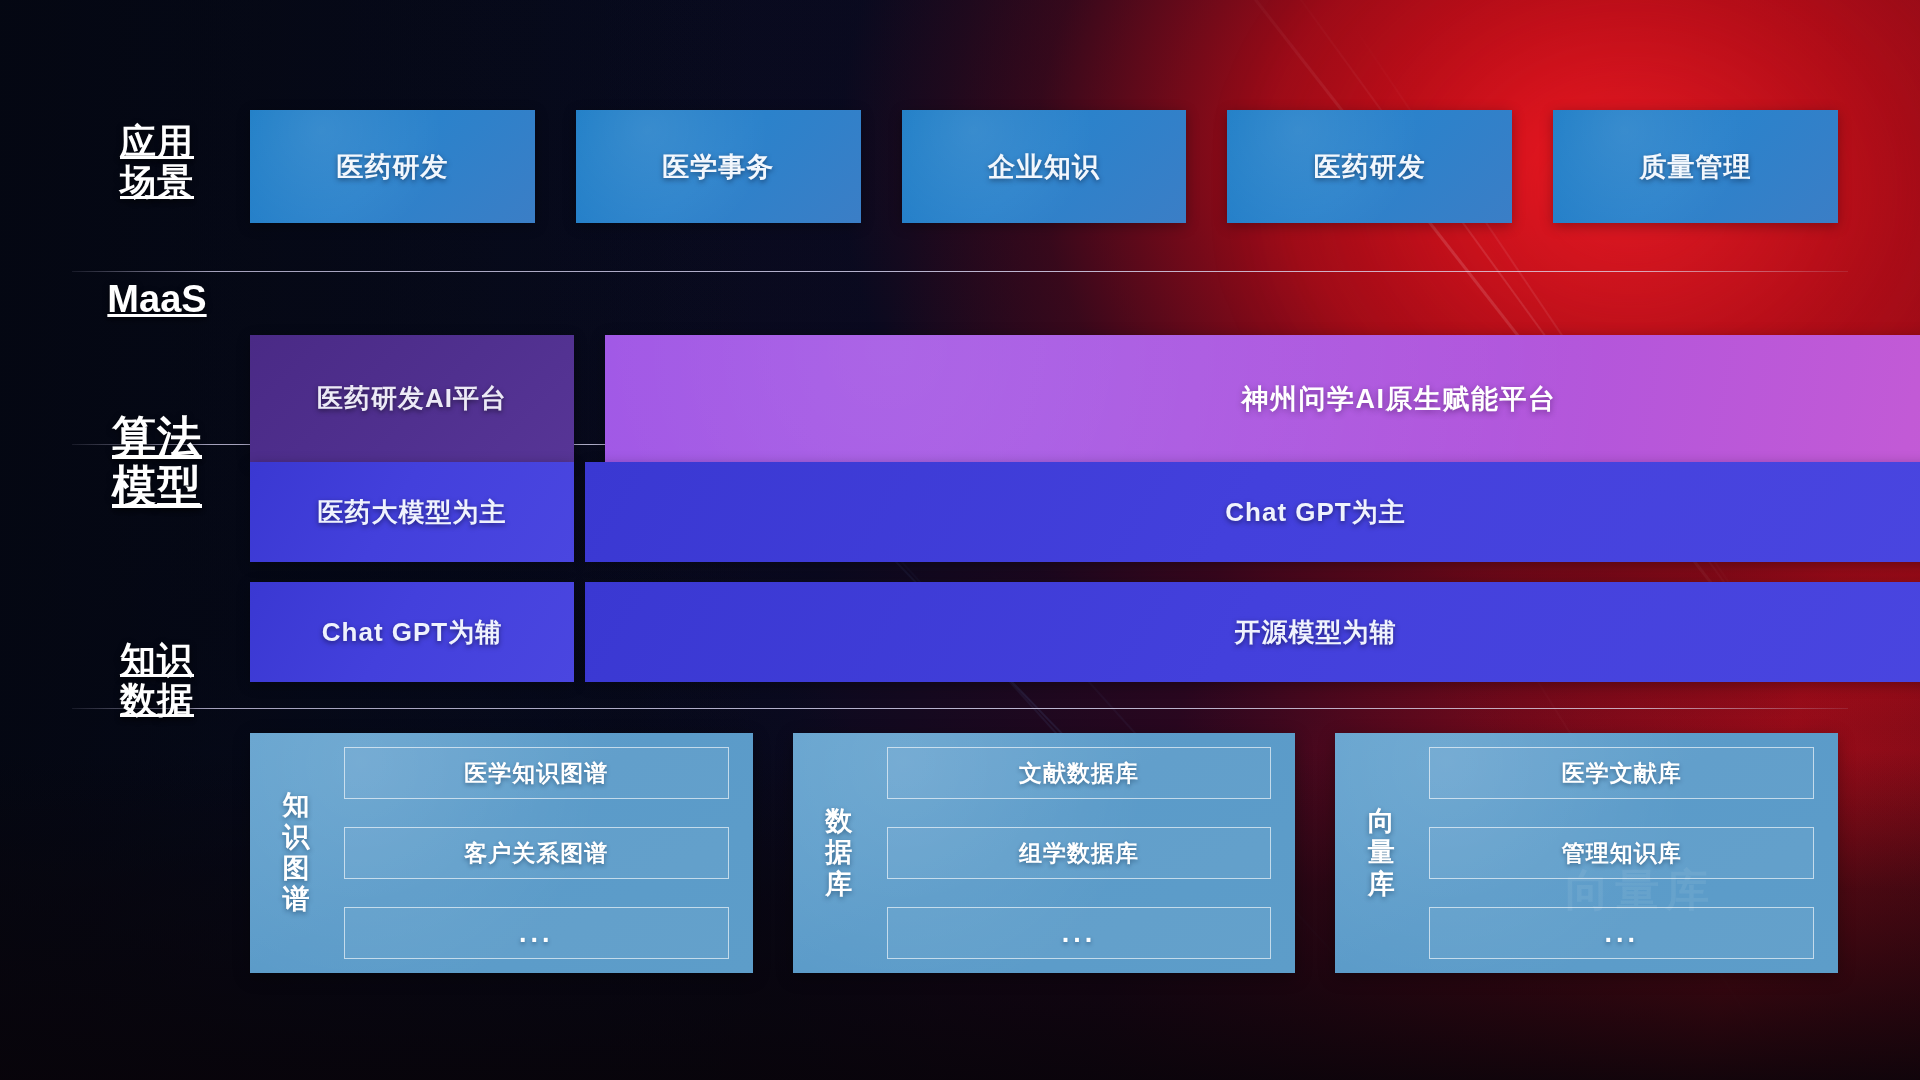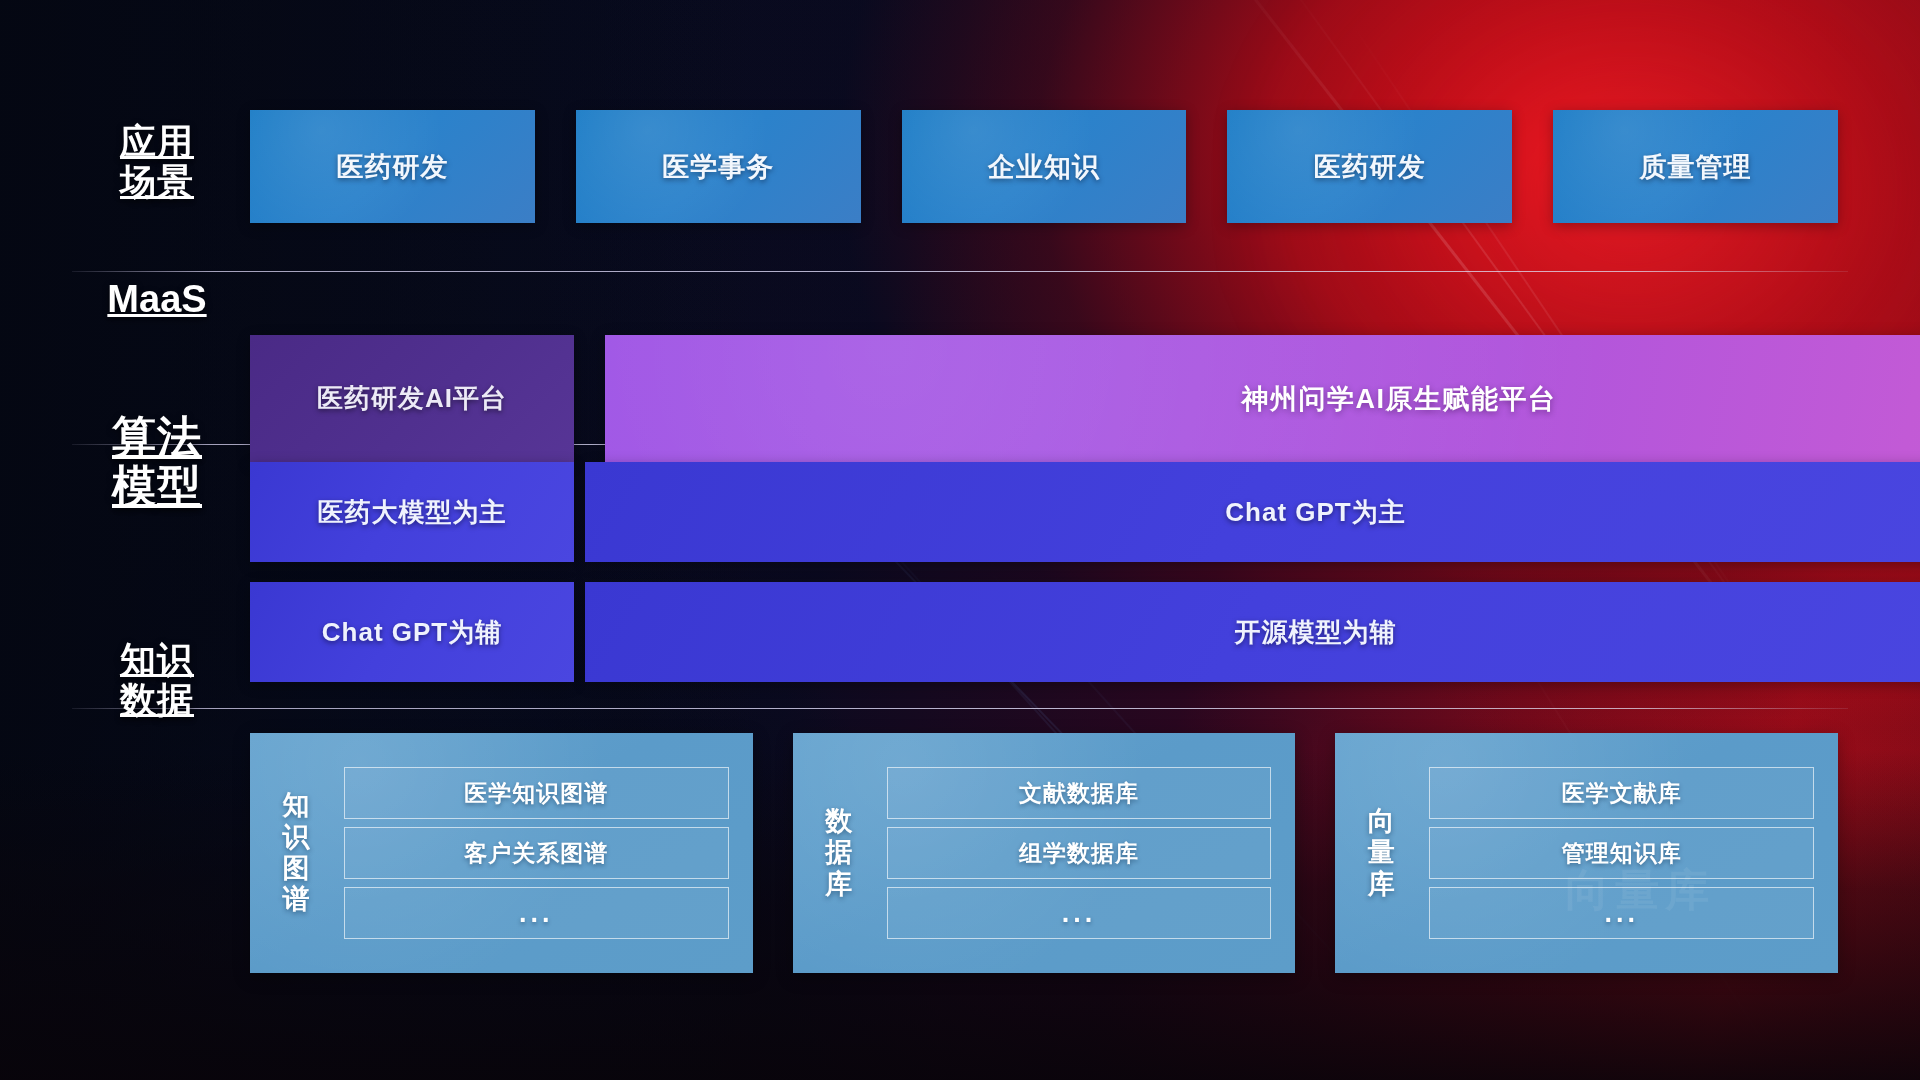--- a/index.html
+++ b/index.html
@@ -150,21 +150,21 @@
     width:72px; flex:0 0 72px;
     color:#ffffff; font-size:27px; font-weight:bold;
     line-height:1.16; text-align:center;
     text-shadow:0 2px 5px rgba(0,30,60,0.45);
     display:flex; flex-direction:column; align-items:center; justify-content:center;
     z-index:1;
   }
   .know-vlabel span { display:block; }
   .know-items {
     flex:1; display:flex; flex-direction:column; justify-content:center;
-    gap:8px; padding:0 10px 0 12px; z-index:1;
+    gap:28px; padding:0 10px 0 12px; z-index:1;
   }
   .know-item {
     height:52px; border:1px solid rgba(255,255,255,0.62);
     display:flex; align-items:center; justify-content:center;
     color:#ffffff; font-size:23px; font-weight:bold; letter-spacing:1px;
     text-shadow:0 2px 4px rgba(0,30,60,0.40);
     background:rgba(255,255,255,0.045);
   }
   .know-item.ellipsis { font-size:27px; letter-spacing:4px; font-weight:bold; }
 

